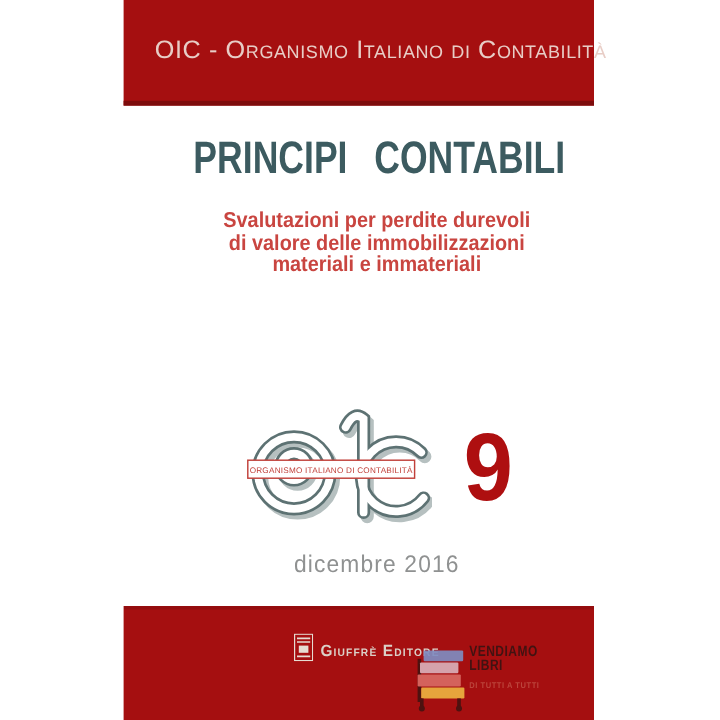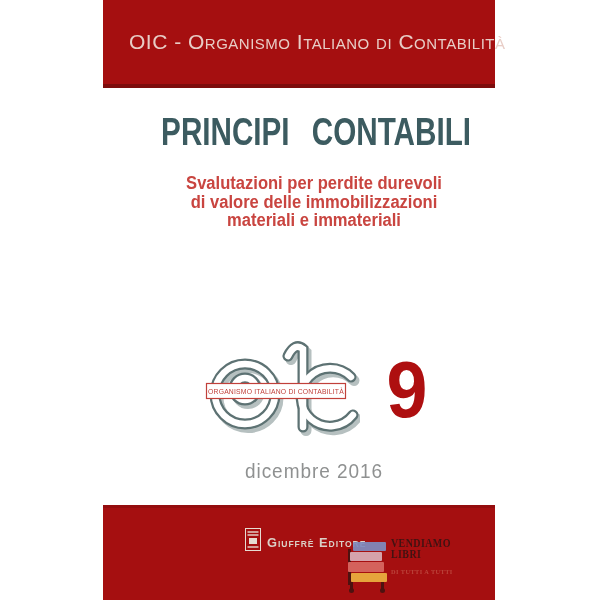--- a/index.html
+++ b/index.html
@@ -58,21 +58,21 @@
   .cart .pole{position:absolute;left:5px;top:14px;width:3px;height:36px;background:var(--cart-dark);}
   .cart .book{position:absolute;border-radius:1px;}
   .cart .b1{left:10px;top:7px;width:33px;height:9px;background:var(--book-blue);opacity:.92;}
   .cart .b2{left:7px;top:17px;width:32px;height:9px;background:var(--book-pink);}
   .cart .b3{left:5px;top:27px;width:36px;height:10px;background:var(--book-salmon);}
   .cart .b4{left:8px;top:38px;width:36px;height:9px;background:var(--book-orange);}
   .cart .leg{position:absolute;top:47px;width:3px;height:8px;background:var(--cart-dark);}
   .cart .leg-l{left:7px;} .cart .leg-r{left:38px;}
   .cart .wheel{position:absolute;top:53px;width:5px;height:5px;border-radius:50%;background:var(--cart-dark);}
   .cart .wheel-l{left:6px;} .cart .wheel-r{left:37px;}
-  .vendiamo{position:absolute;left:288px;top:33px;z-index:3;font-family:Liberation Serif, serif;}
+  .vendiamo{position:absolute;left:288px;top:33px;z-index:3;}
   .v-line{
     font-size:12.5px;font-weight:bold;line-height:11px;letter-spacing:.5px;
     color:var(--vendiamo-dark);transform:scaleX(.8);transform-origin:left center;white-space:nowrap;
   }
   .v-tag{
     margin-top:8px;font-size:7px;font-weight:bold;letter-spacing:.5px;
     color:var(--vendiamo-red);transform:scaleX(.9);transform-origin:left center;white-space:nowrap;
   }
 </style>
 </head>

